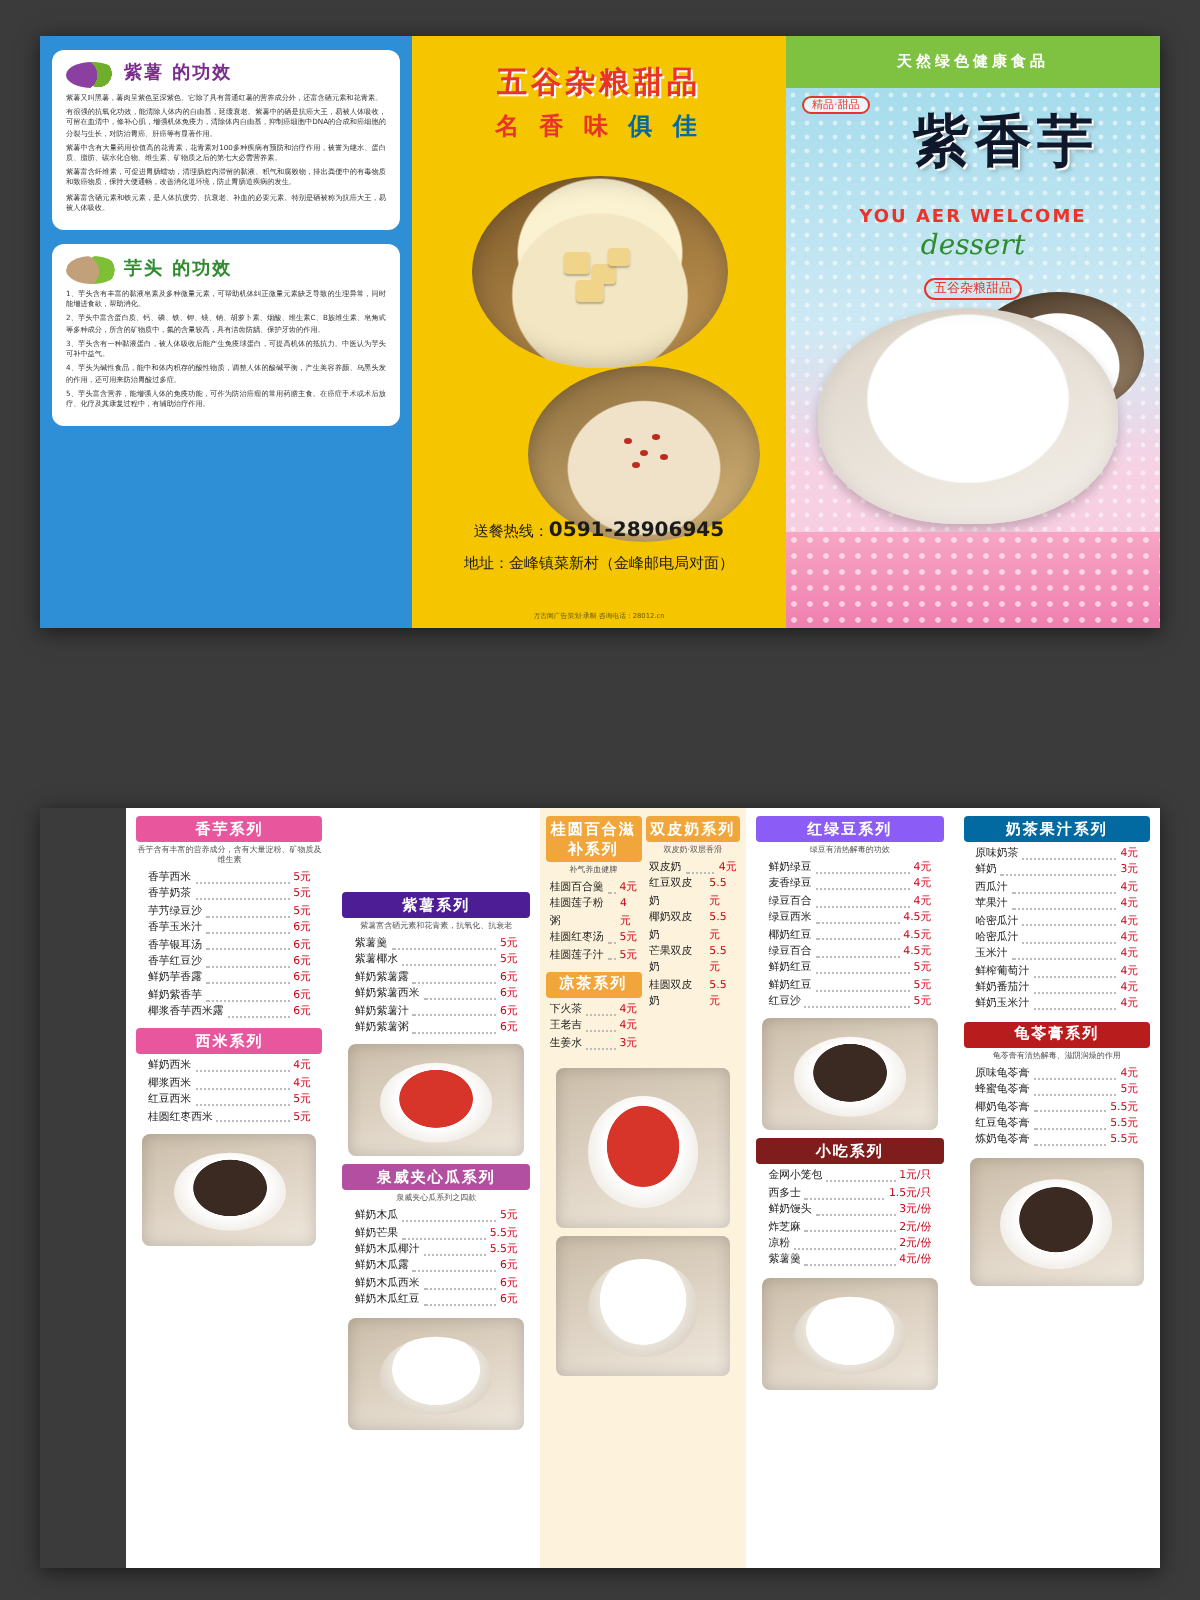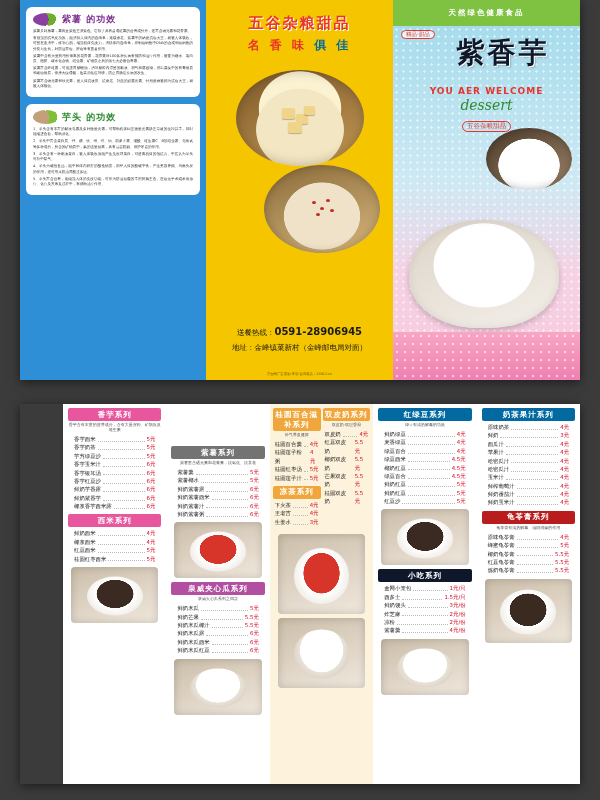--- a/index.html
+++ b/index.html
@@ -10,21 +10,21 @@
     overflow: hidden;
     position: relative;
   }
   .page {
     position: absolute;
     left: 20px;
     width: 560px;
     display: flex;
     box-shadow: 0 2px 10px rgba(0,0,0,.55);
   }
-  #brochure-front { top: 0; height: 380px; }
+  #brochure-front { top: 18px; height: 296px; }
   #brochure-back  { top: 404px; height: 380px; padding-left: 43px; }
 
   .panel { position: relative; overflow: hidden; }
 
   
   .p-left  { width: 186px; background: #2f8fd6; }
   .p-mid   { width: 187px; background: #f5c500; }
   .p-right { width: 187px; background: #9fd8e8; }
 
   .card {
@@ -356,21 +356,21 @@
           </div>
       </div>
     </div>
     <div class="photo dark">
         <div class="bowl"></div>
       </div>
   </div>
 
   <div class="panel m-panel" style="width:112px;">
     <div class="menu-block">
-      <div class="mb-title" style="background:#737373;margin-top:42px;">紫薯系列</div>
+      <div class="mb-title" style="background:#4c1d95;margin-top:42px;">紫薯系列</div>
       <div class="mb-sub">紫薯富含硒元素和花青素，抗氧化、抗衰老</div>
       <div class="mb-items">
         <div class="row">
             <span>紫薯羹</span>
             <span class="dots"></span>
             <span class="price">5元</span>
           </div>
         <div class="row">
             <span>紫薯椰水</span>
             <span class="dots"></span>
@@ -524,21 +524,21 @@
     <div class="photo red" style="height:80px;margin-top:8px;">
         <div class="bowl"></div>
       </div>
     <div class="photo" style="height:70px;">
         <div class="bowl"></div>
       </div>
   </div>
 
   <div class="panel m-panel" style="width:112px;">
     <div class="menu-block">
-      <div class="mb-title" style="background:#0369a1;">红绿豆系列</div>
+      <div class="mb-title" style="background:#8b5cf6;">红绿豆系列</div>
       <div class="mb-sub">绿豆有清热解毒的功效</div>
       <div class="mb-items">
         <div class="row">
             <span>鲜奶绿豆</span>
             <span class="dots"></span>
             <span class="price">4元</span>
           </div>
         <div class="row">
             <span>麦香绿豆</span>
             <span class="dots"></span>
@@ -579,21 +579,21 @@
             <span class="dots"></span>
             <span class="price">5元</span>
           </div>
       </div>
     </div>
     <div class="photo dark">
         <div class="bowl"></div>
       </div>
 
     <div class="menu-block">
-      <div class="mb-title" style="background:#0f172a;">小吃系列</div>
+      <div class="mb-title" style="background:#7f1d1d;">小吃系列</div>
       <div class="mb-items">
         <div class="row">
             <span>金网小笼包</span>
             <span class="dots"></span>
             <span class="price">1元/只</span>
           </div>
         <div class="row">
             <span>西多士</span>
             <span class="dots"></span>
             <span class="price">1.5元/只</span>

